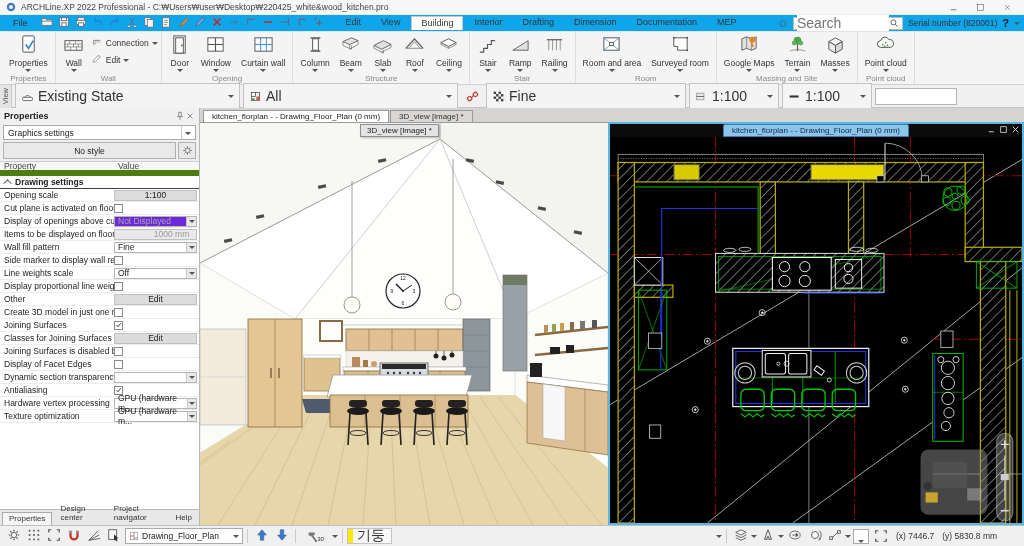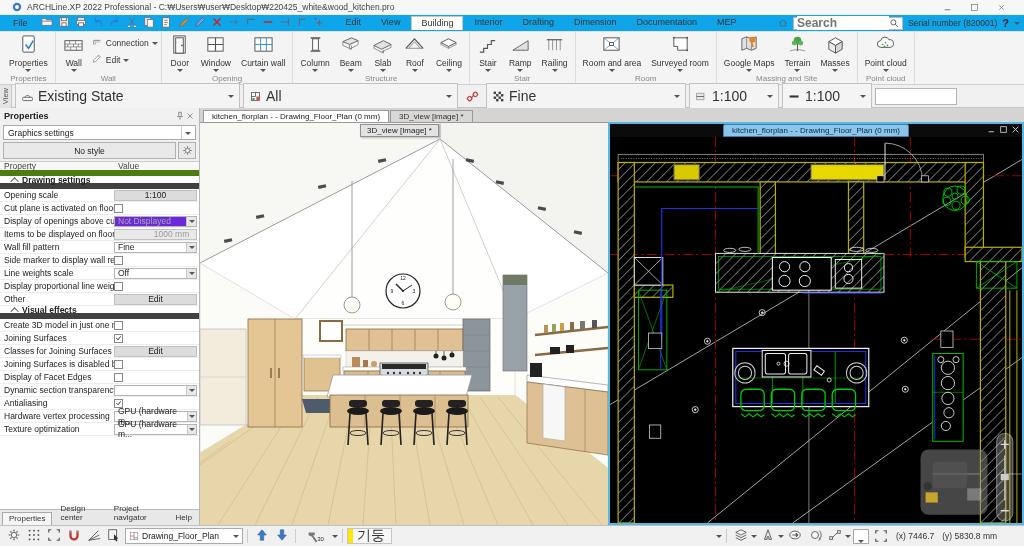--- a/index.html
+++ b/index.html
@@ -1,29 +1,29 @@
 <!DOCTYPE html>
 <html><head>
 <meta charset="utf-8">
 <style>
   *{box-sizing:border-box;margin:0;padding:0;font-family:"Liberation Sans",sans-serif;}
   html,body{width:1024px;height:546px;overflow:hidden;background:#e8e8e8;font-size:9px;color:#222;}
-  .titlebar{height:15px;background:#f7f7f7;display:flex;align-items:center;padding:0 12px;gap:5px;border-bottom:1px solid #ececec;}
+  .titlebar{height:15px;background:#f7f7f7;display:flex;align-items:center;padding:0 6px;gap:5px;border-bottom:1px solid #ececec;}
   .titlebar .ttl{color:#444;font-size:8.5px;flex:1;white-space:nowrap;overflow:hidden;}
   .winbtn{width:22px;height:12px;display:flex;align-items:center;justify-content:center;color:#666;}
   .winbtn svg{width:9px;height:9px;}
   .menubar{height:17px;background:#0ea5e9;display:flex;align-items:center;padding:0 4px;gap:2px;border-bottom:1px solid #e2e2e2;}
   .menu{padding:1px 9px;font-size:9px;color:#333;cursor:default;}
   .menu.active{background:#fff;border:1px solid #c8c8c8;border-bottom:none;padding-bottom:2px;}
   #qat{display:flex;align-items:center;gap:1px;margin-right:8px;}
   .qbtn{width:16px;height:14px;display:flex;align-items:center;justify-content:center;}
   .qbtn svg{width:12px;height:12px;}
   .mb-right{margin-left:auto;display:flex;align-items:center;gap:5px;}
   .searchbox{width:110px;height:13px;background:#fff;border:1px solid #b8b8b8;display:flex;align-items:center;padding:0 3px;}
-  .searchbox input{border:none;outline:none;flex:1;font-size:12px;min-width:0;font-weight:bold;}
+  .searchbox input{border:none;outline:none;flex:1;font-size:14px;min-width:0;}
   .searchbox svg{width:10px;height:10px;}
   .serial{font-size:8.5px;color:#333;}
   .helpq{font-weight:bold;font-size:11px;color:#222;}
   .ribbon{height:53px;background:#f4f4f4;border-bottom:1px solid #d0d0d0;display:flex;align-items:stretch;padding:0 2px;}
   .rgroup{display:flex;flex-direction:column;border-right:1px solid #dcdcdc;padding:1px 3px 0 3px;}
   .ritems{flex:1;display:flex;align-items:flex-start;gap:2px;}
   .ritem{display:flex;flex-direction:column;align-items:center;padding:1px 4px;min-width:30px;}
   .ritem svg{width:21px;height:21px;}
   .rlabel{font-size:8.5px;color:#333;white-space:nowrap;margin-top:1px;}
   .caret{width:0;height:0;border-left:3px solid transparent;border-right:3px solid transparent;border-top:3px solid #555;display:inline-block;margin-top:1px;}
@@ -51,21 +51,21 @@
   .stylebtn{flex:1;background:#e9e9e9;border:1px solid #b0b0b0;display:flex;align-items:center;justify-content:center;font-size:8.5px;}
   .gearbtn{width:18px;background:#e9e9e9;border:1px solid #b0b0b0;display:flex;align-items:center;justify-content:center;}
   .gearbtn svg{width:11px;height:11px;}
   .ptable{flex:1;background:#fff;border-top:1px solid #ccc;overflow:hidden;font-size:8.5px;}
   .prow{display:flex;height:13px;align-items:center;border-bottom:1px solid #ededed;}
   .prow .lbl{width:114px;padding-left:4px;white-space:nowrap;overflow:hidden;color:#222;}
   .prow .val{flex:1;display:flex;align-items:center;height:100%;padding:1px 2px 1px 0;}
   .phead{display:flex;height:14px;align-items:center;background:#f7f7f7;border-bottom:6px solid #4d7c0f;color:#444;}
   .phead span{padding-left:4px;}
   .phead .c1{width:114px;}
-  .psec{height:13px;display:flex;align-items:center;font-weight:bold;border-bottom:6px solid #404040;gap:3px;padding-left:13px;}
+  .psec{height:13px;display:flex;align-items:center;font-weight:bold;border-bottom:1px solid #404040;gap:3px;padding-left:6px;}
   .chev{width:6px;height:6px;border-left:1.4px solid #555;border-top:1.4px solid #555;transform:rotate(45deg) translateY(2px);}
   .pbtn{flex:1;height:11px;background:#dcdcdc;border:1px solid #c0c0c0;display:flex;align-items:center;justify-content:center;}
   .pbtn.dis{color:#999;background:#e9e9e9;padding-left:32px;}
   .psel{flex:1;height:11px;background:#fff;border:1px solid #b5b5b5;display:flex;align-items:center;padding-left:3px;}
   .psel.dis{color:#aaa;background:#6d28d9;}
   .pselc{margin-left:auto;width:10px;height:100%;background:#e8e8e8;border-left:1px solid #c8c8c8;display:flex;align-items:center;justify-content:center;}
   .pselc .caret{border-top-width:3px;margin-top:0;}
   .pchk{width:9px;height:9px;border:1px solid #888;background:#fff;display:flex;align-items:center;justify-content:center;}
   .pchk svg{width:8px;height:8px;}
   .panel-tabs{height:16px;background:#e8e8e8;border-top:1px solid #bbb;display:flex;align-items:flex-end;padding-left:2px;gap:1px;}
@@ -653,24 +653,20 @@
             <span class="val">
               <span class="pchk"></span>
             </span>
           </div>
           <div class="prow">
             <span class="lbl">Other</span>
             <span class="val">
               <span class="pbtn">Edit</span>
             </span>
           </div>
-          <div class="psec">
-            <span class="chev"></span>
-            <span>Visual effects</span>
-          </div>
           <div class="prow">
             <span class="lbl">Create 3D model in just one mate...</span>
             <span class="val">
               <span class="pchk"></span>
             </span>
           </div>
           <div class="prow">
             <span class="lbl">Joining Surfaces</span>
             <span class="val">
               <span class="pchk">

